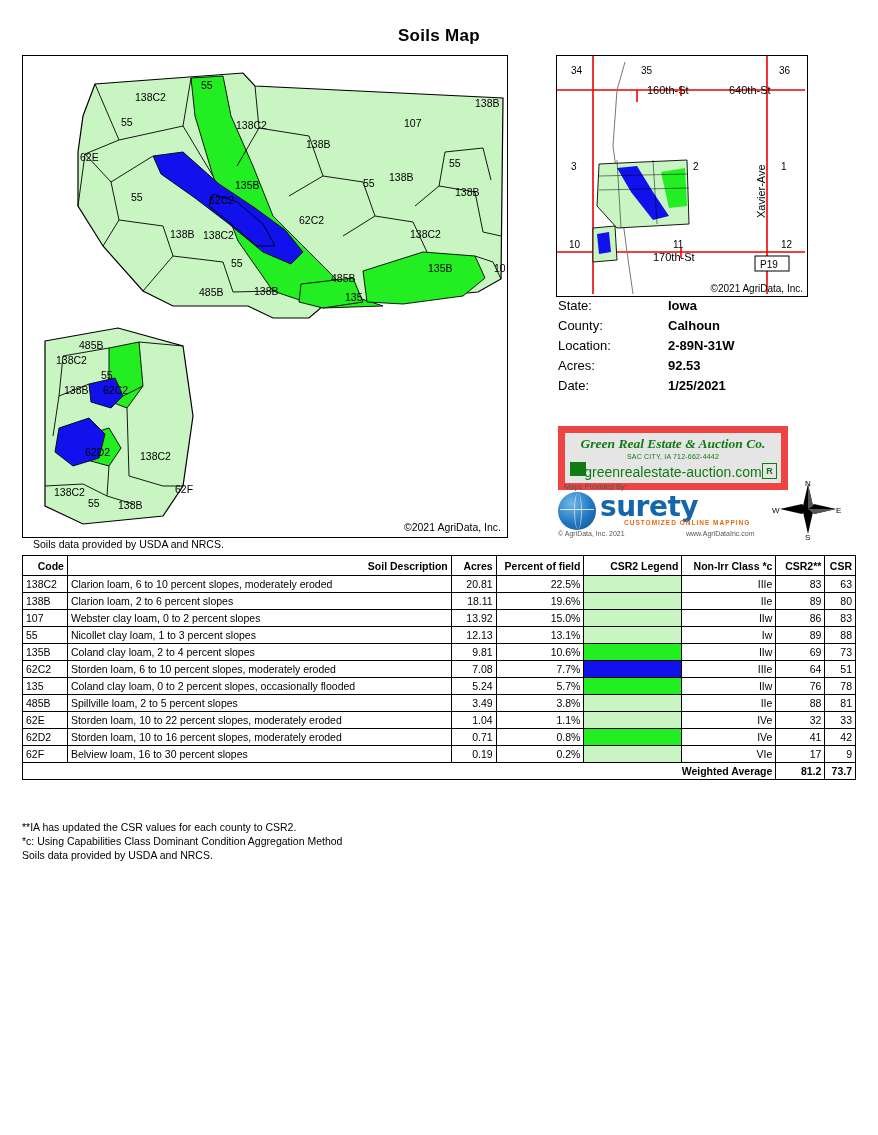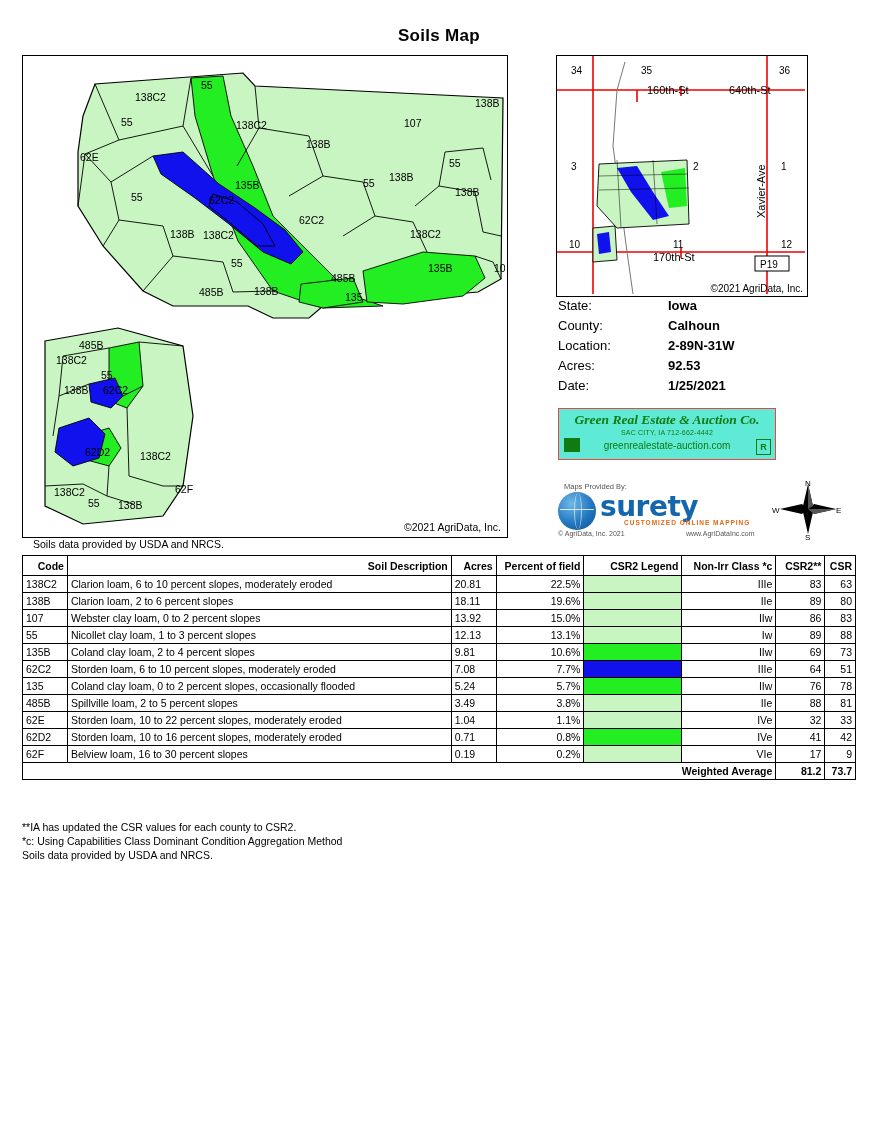--- a/index.html
+++ b/index.html
@@ -85,25 +85,25 @@
     height: 20px;
     align-items: baseline;
   }
   .info-key { width: 86px; }
   .info-val { font-weight: bold; padding-left: 24px; }
 
   
   .broker-box {
     position: absolute;
     left: 558px;
-    top: 408px;
+    top: 426px;
     width: 216px;
     height: 50px;
-    border: 1px solid #ef4444;
-    background: #5eead4;
+    border: 7px solid #ef4444;
+    background: #e5e5e5;
   }
   .broker-name {
     position: absolute;
     left: 0; right: 0;
     top: 3px;
     text-align: center;
     color: #127a12;
     font-family: "Liberation Serif", serif;
     font-style: italic;
     font-weight: bold;
@@ -117,21 +117,21 @@
     color: #127a12;
     font-size: 7px;
     letter-spacing: .2px;
   }
   .broker-web {
     position: absolute;
     left: 0; right: 0;
     top: 31px;
     text-align: center;
     color: #127a12;
-    font-size: 10px;
+    font-size: 14px;
   }
   .broker-logo {
     position: absolute;
     left: 5px;
     top: 29px;
     width: 16px;
     height: 14px;
     background: #127a12;
   }
   .broker-realtor {
@@ -261,21 +261,21 @@
     overflow: hidden;
   }
   table.soils thead th {
     font-weight: bold;
     text-align: right;
     height: 20px;
     vertical-align: middle;
   }
   .c-code   { width: 44px; }
   .c-desc   { width: 376px; }
-  .c-acres  { width: 44px;  text-align: left; }
+  .c-acres  { width: 44px;  text-align: right; }
   .c-pct    { width: 86px;  text-align: right; }
   .c-legend { width: 96px;  padding: 0 !important; }
   .c-class  { width: 92px;  text-align: right; }
   .c-csr2   { width: 48px;  text-align: right; }
   .c-csr    { width: 30px;  text-align: right; }
 
   th.c-acres, th.c-pct, th.c-class, th.c-csr2, th.c-csr { text-align: left; }
   th.c-csr2, th.c-csr { text-align: right; }
   th.c-class { text-align: right; }
 

